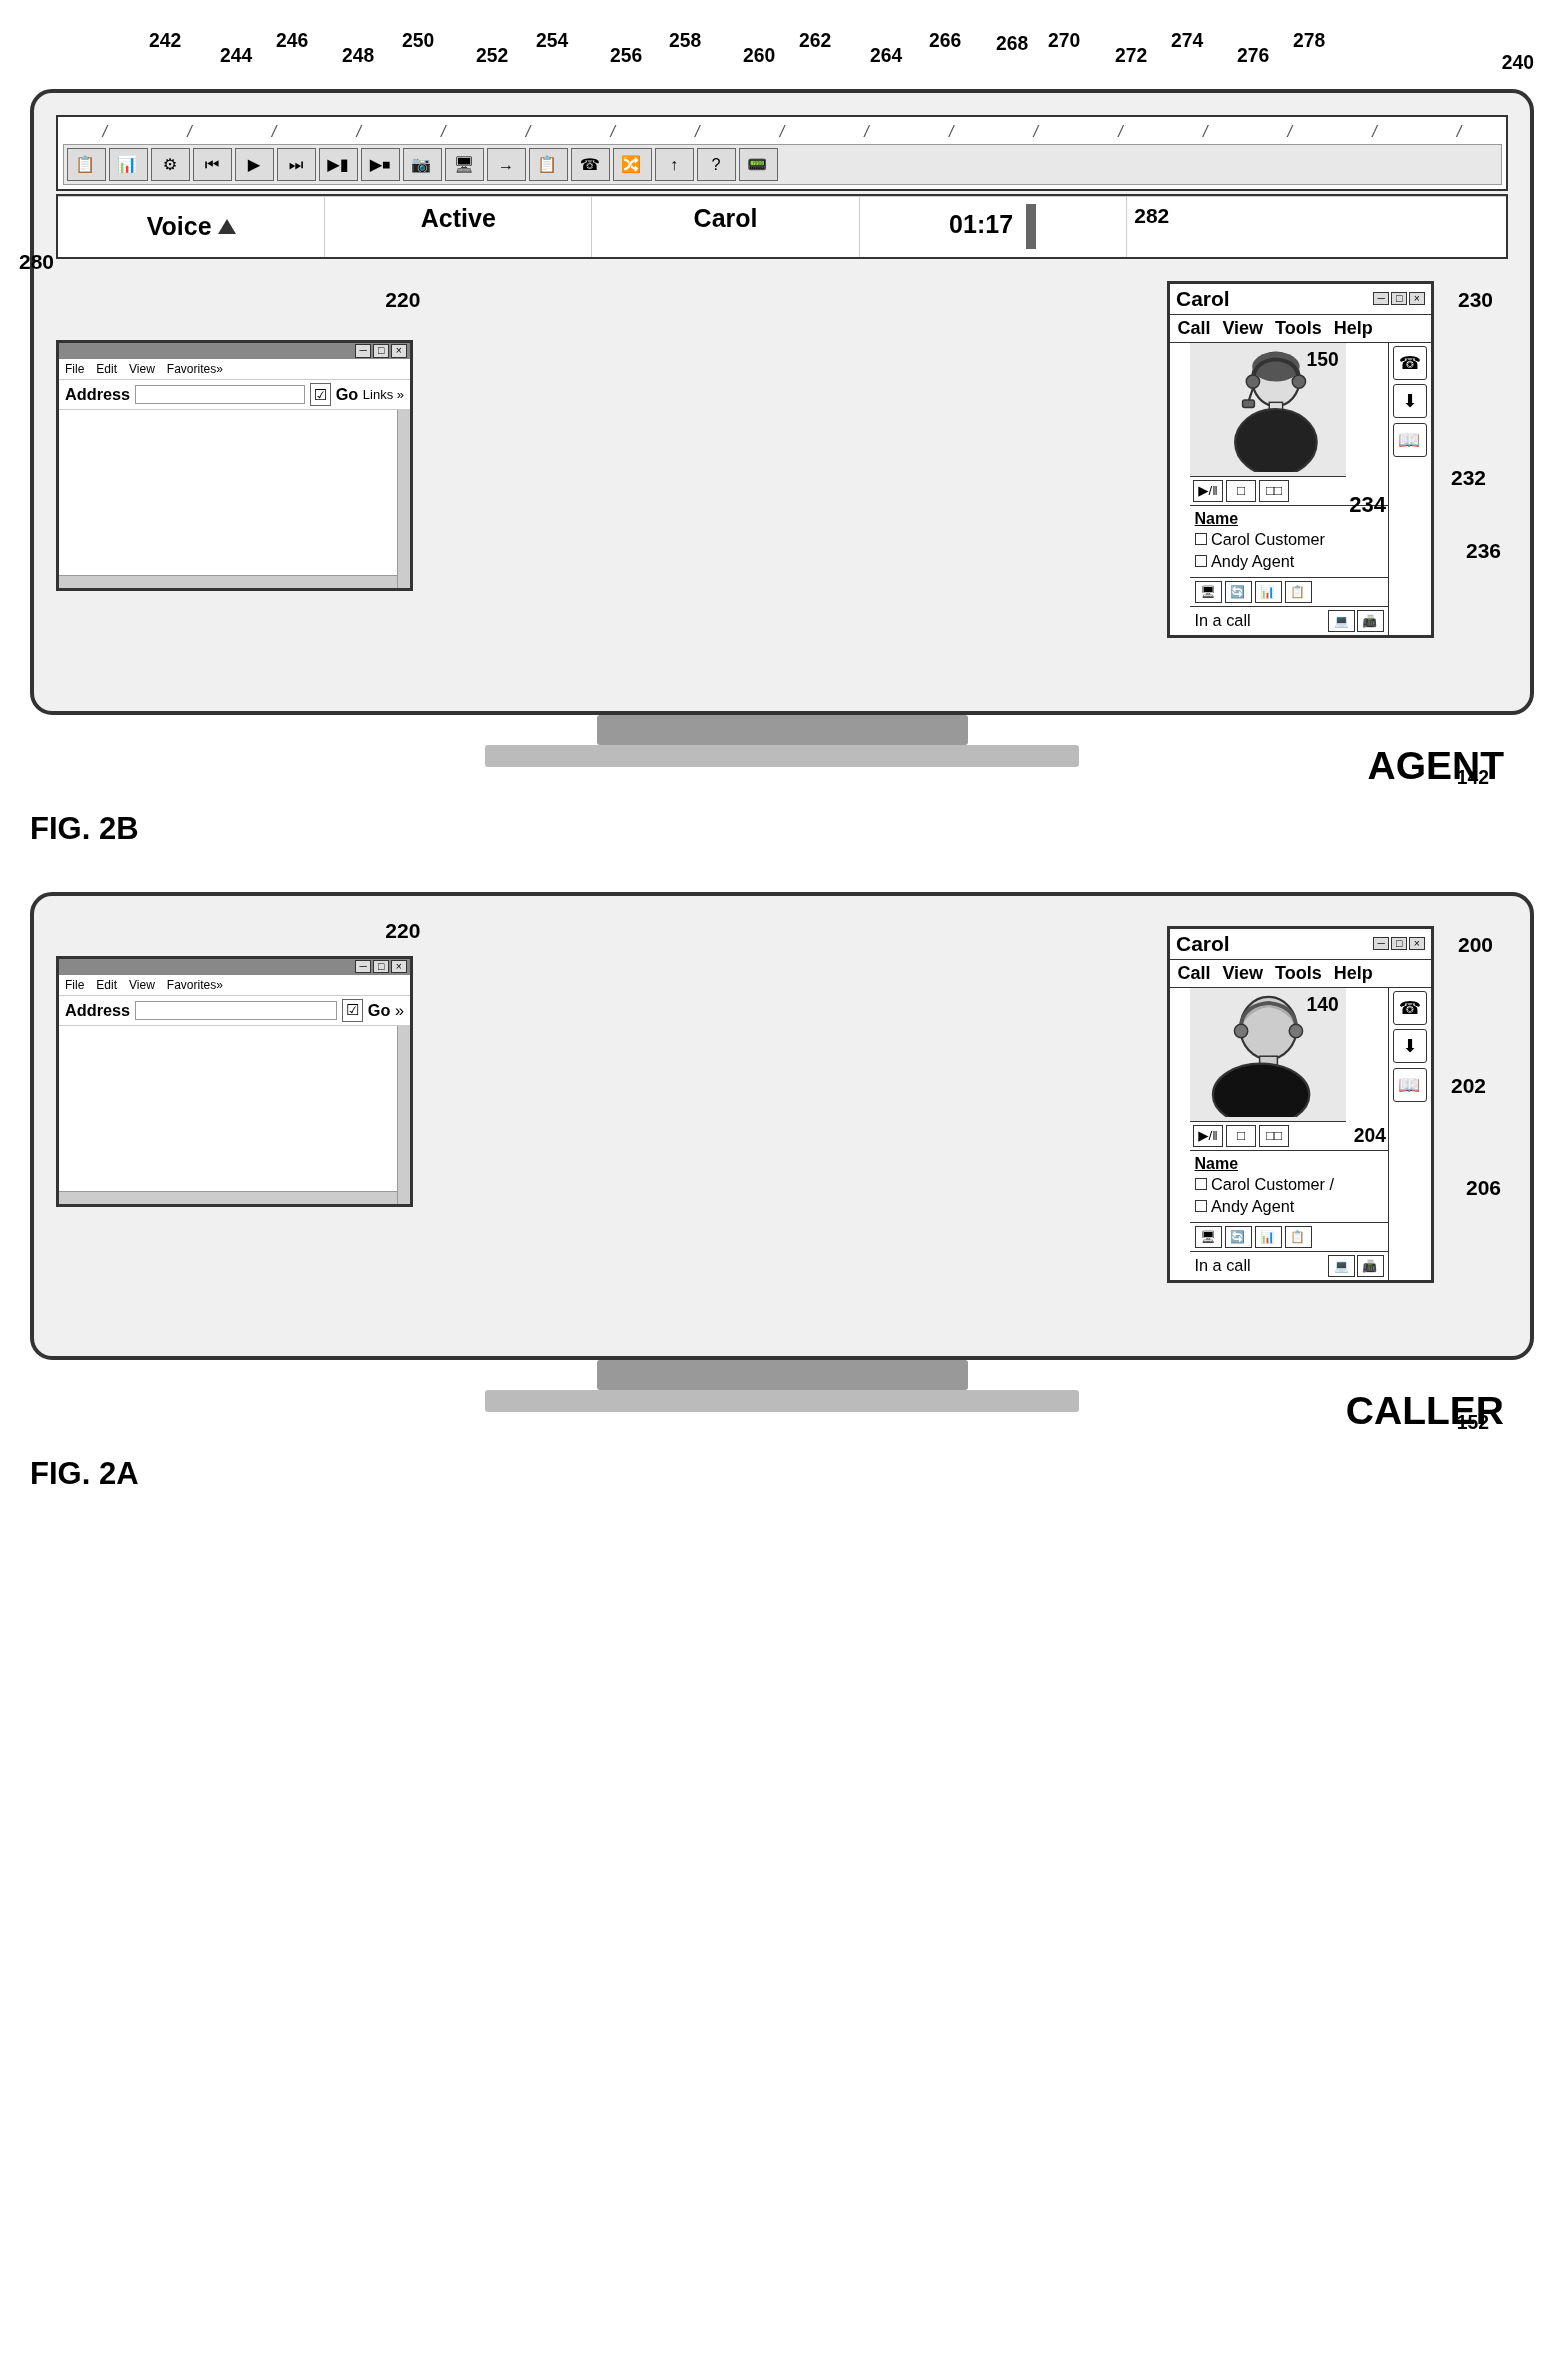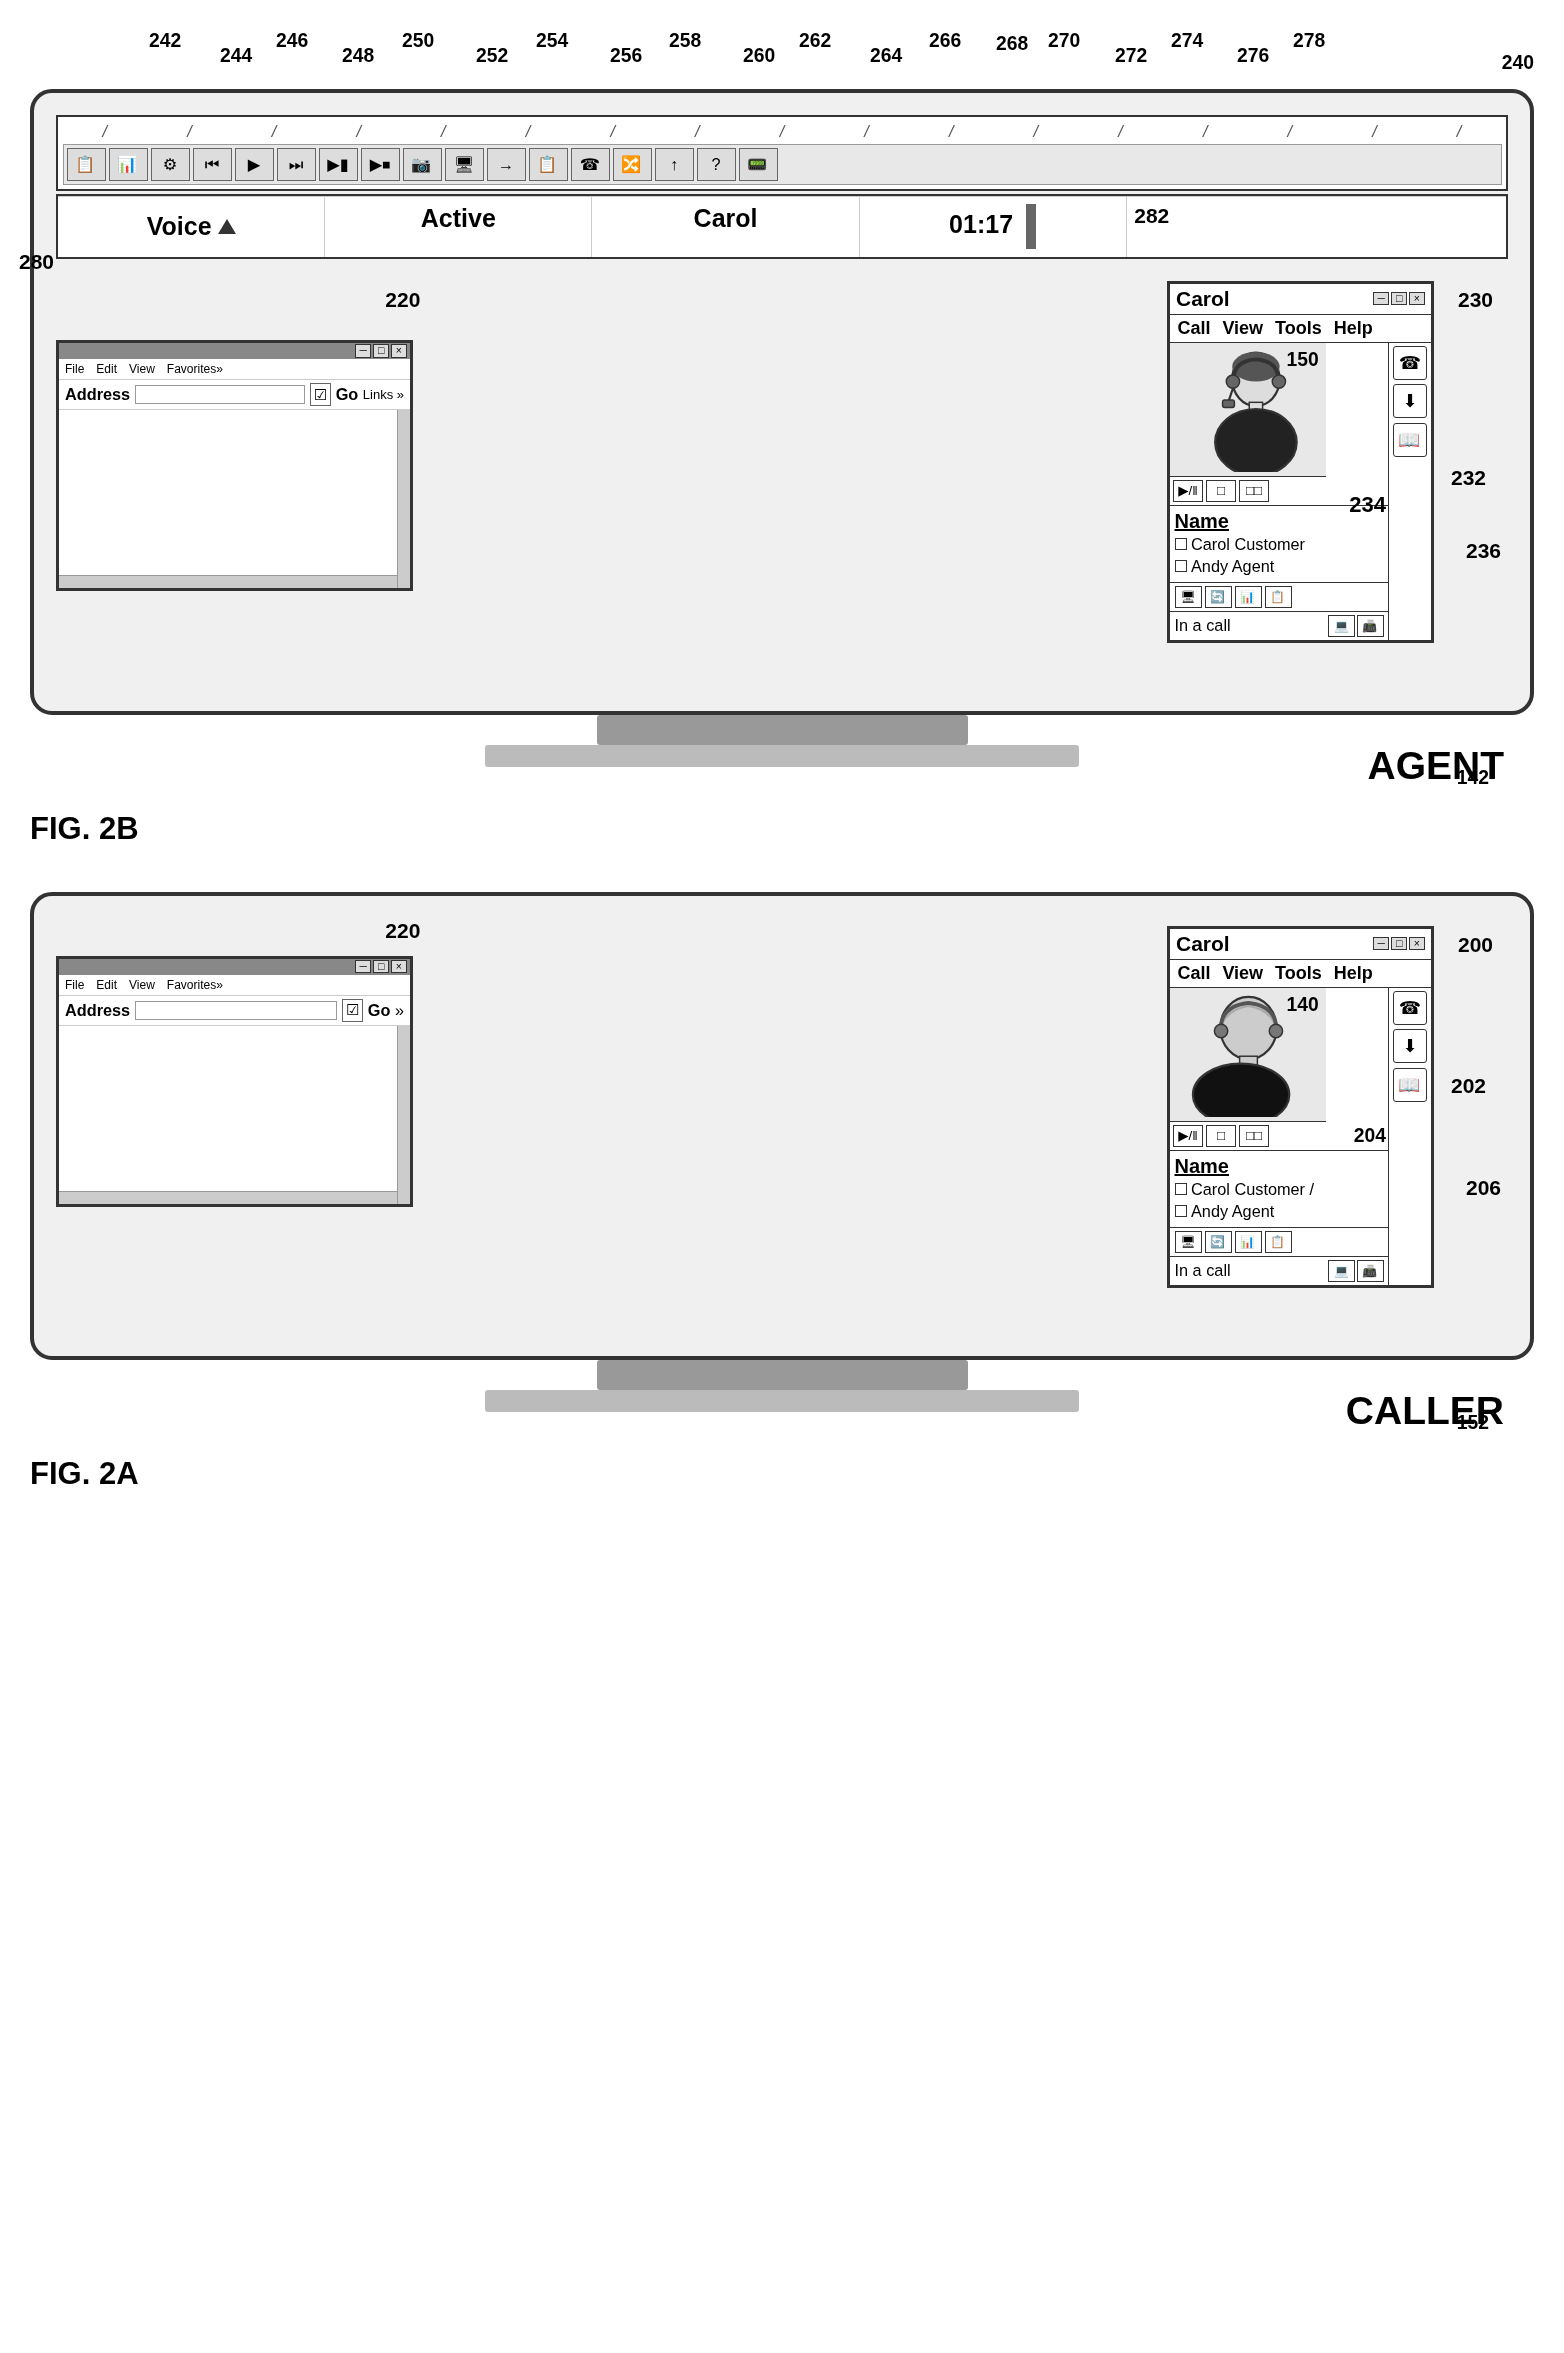--- a/index.html
+++ b/index.html
@@ -257,20 +257,21 @@
       border-bottom: 1.5px solid #333;
       font-size: 18px;
       font-weight: bold;
     }
     .carol-body {
       display: flex;
     }
     .carol-main {
       flex: 1;
       border-right: 1.5px solid #333;
+      padding-left: 20px;
     }
     .carol-portrait {
       width: 156px;
       height: 134px;
       background: #e8e8e8;
       border-bottom: 1.5px solid #333;
       display: flex;
       align-items: center;
       justify-content: center;
       overflow: hidden;
@@ -290,21 +291,21 @@
       display: flex;
       align-items: center;
       justify-content: center;
       font-size: 13.4px;
     }
     .carol-name-section {
       padding: 4.5px;
       border-bottom: 1.5px solid #333;
     }
     .carol-name-label {
-      font-size: 20px;
+      font-size: 16px;
       font-weight: bold;
       text-decoration: underline;
     }
     .carol-name-item {
       display: flex;
       align-items: center;
       gap: 4.5px;
       font-size: 16.3px;
       padding: 1.5px 0;
     }

